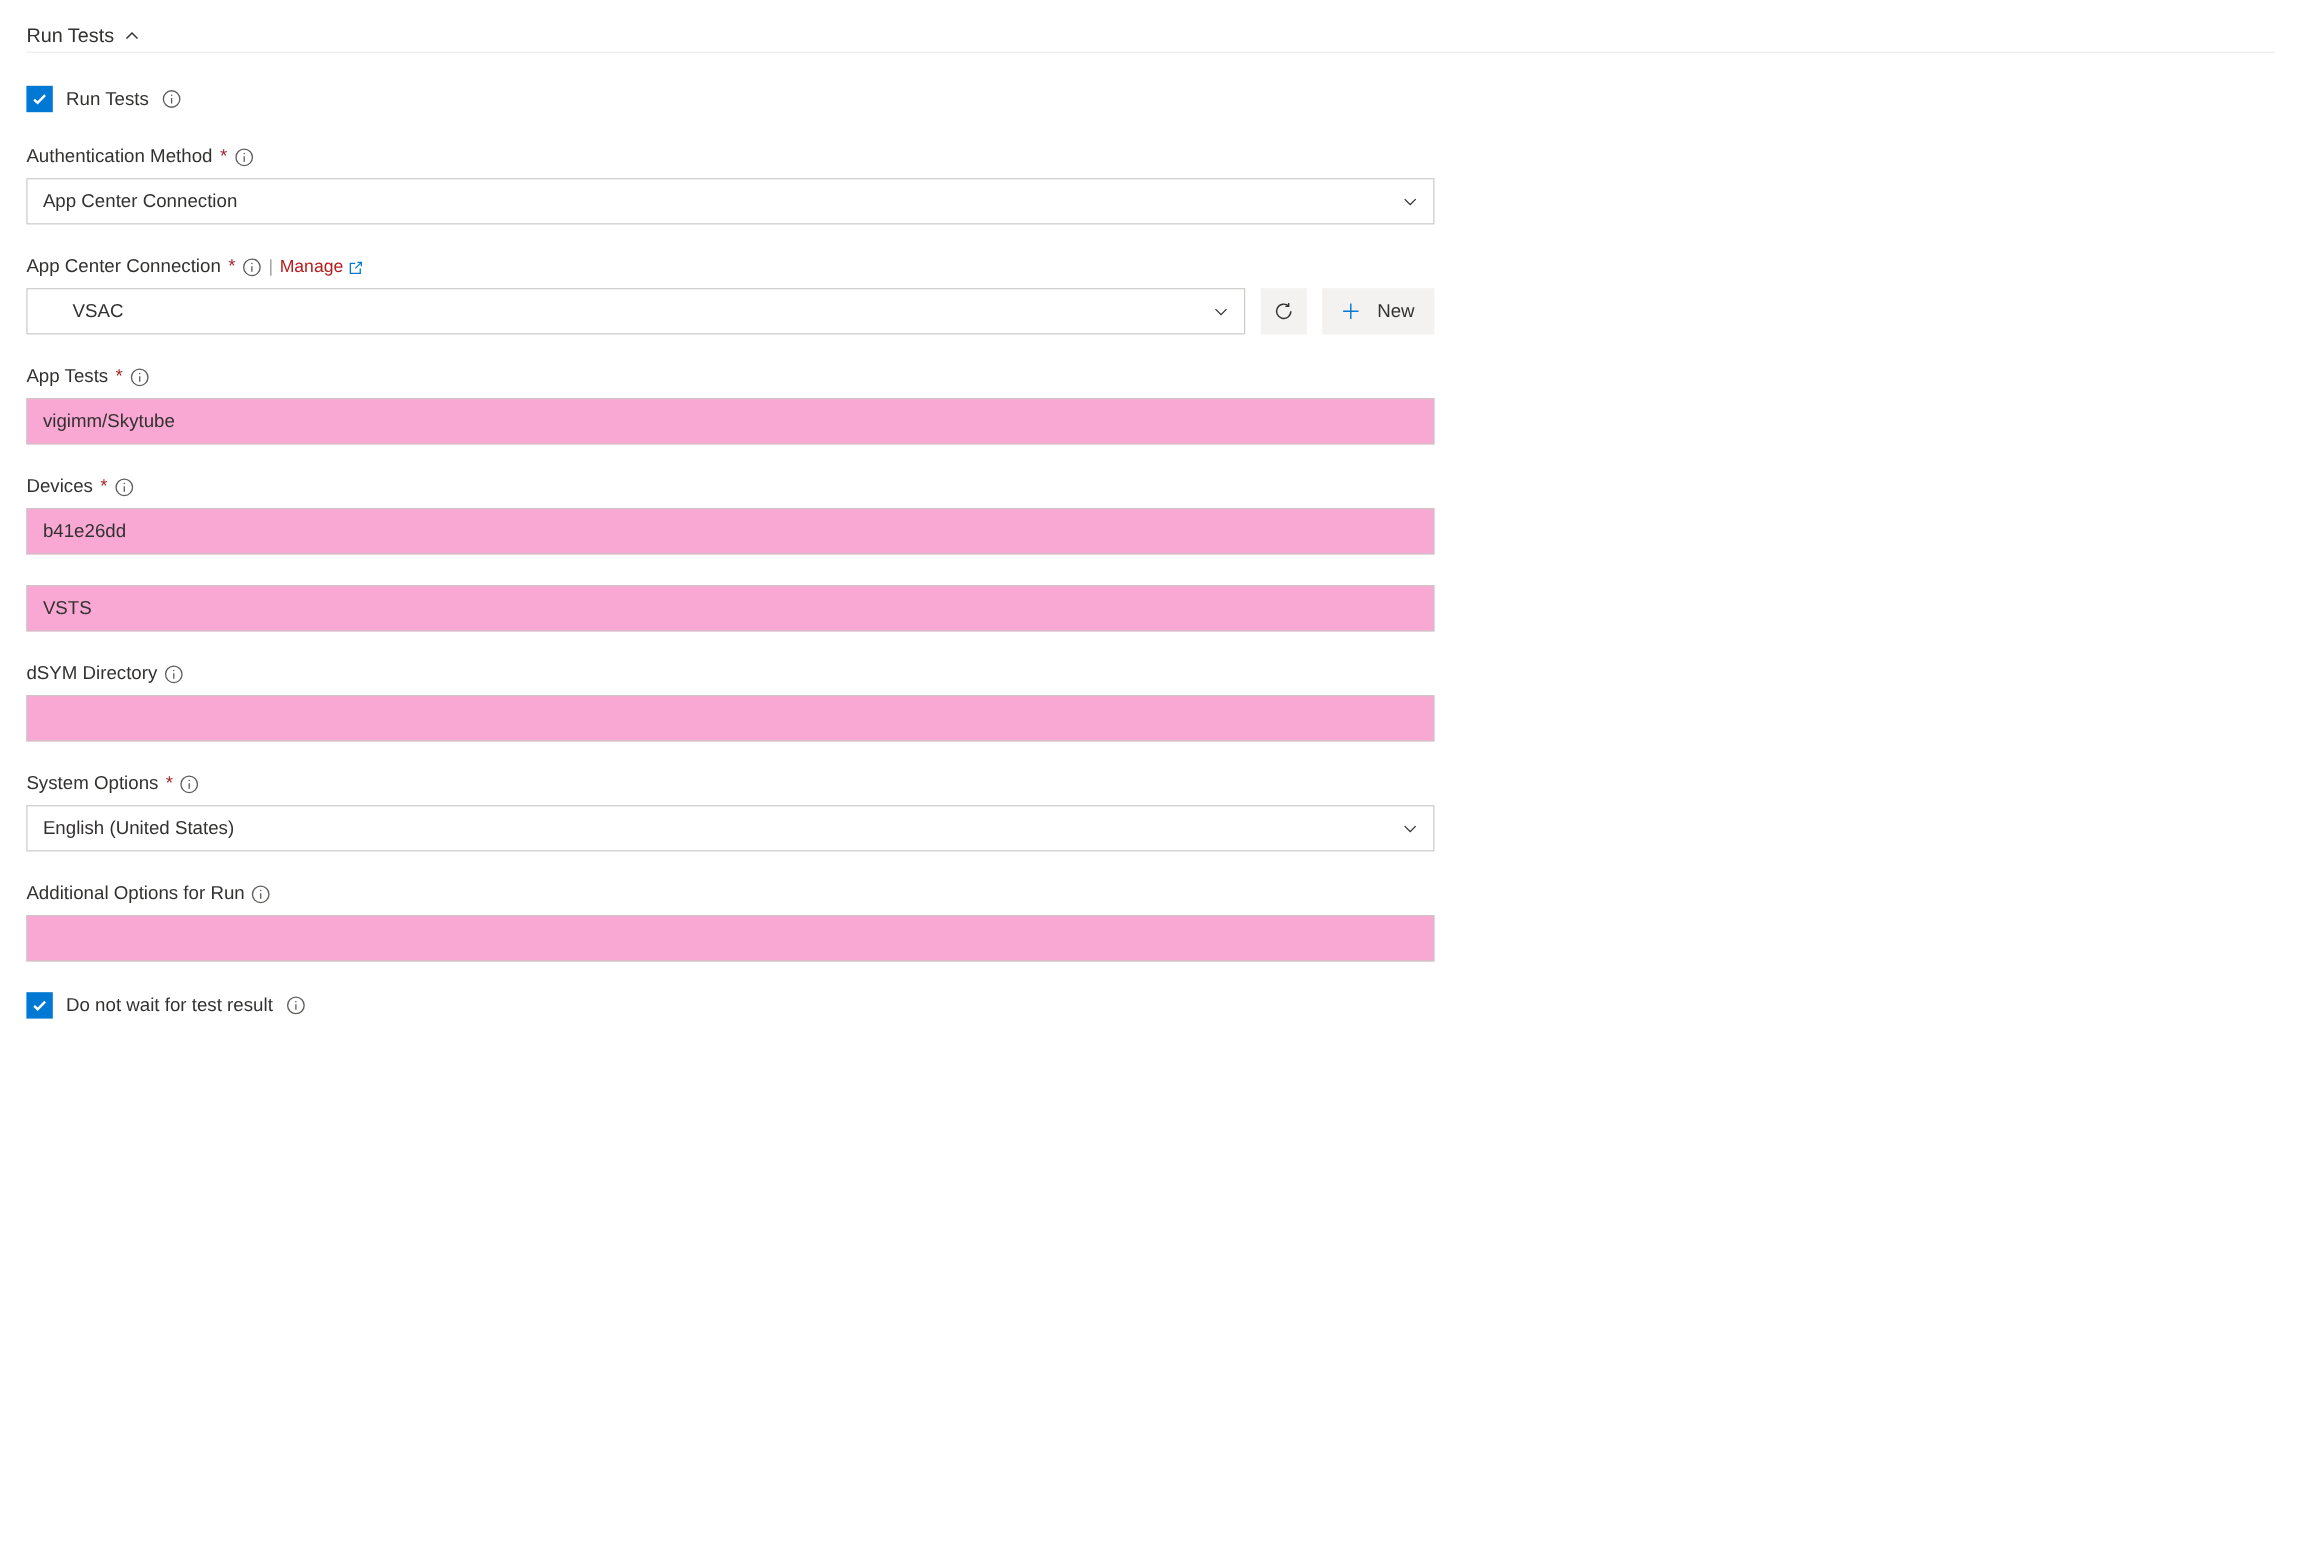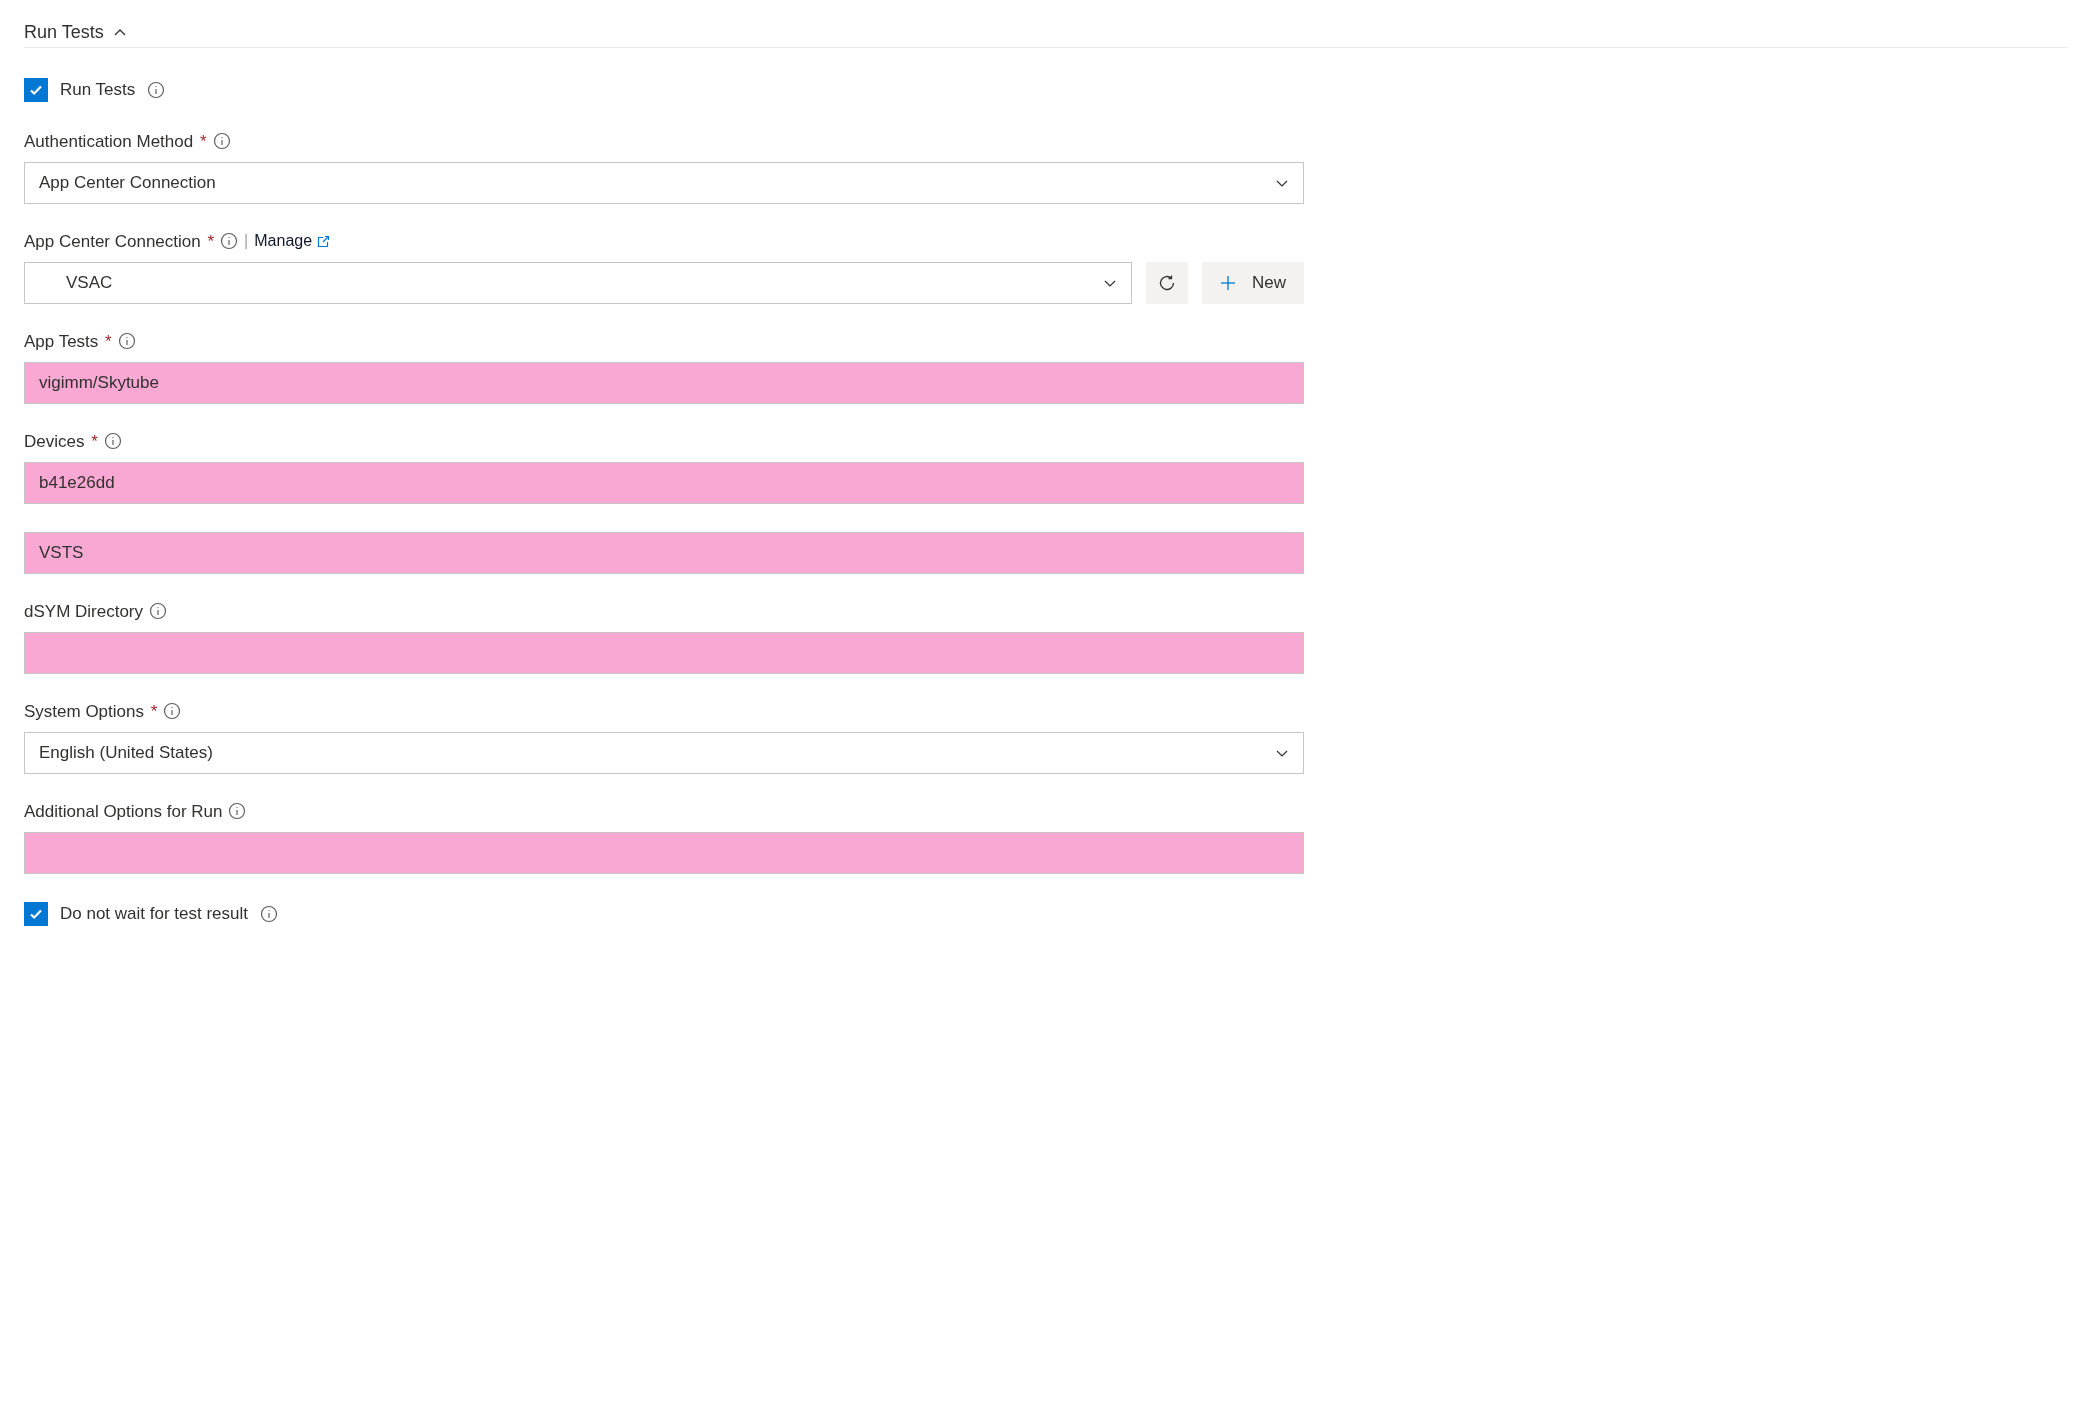--- a/index.html
+++ b/index.html
@@ -69,21 +69,21 @@
       height: 16px;
     }
 
     .checkbox-label {
       font-size: 17px;
       color: #323130;
     }
 
     .label-row {
       display: flex;
-      align-items: flex-start;
+      align-items: flex-end;
       gap: 6px;
       margin-bottom: 10px;
     }
 
     .field-label {
       font-size: 17px;
       color: #323130;
     }
 
     .required-asterisk {
@@ -102,21 +102,21 @@
       width: 18px;
       height: 18px;
     }
 
     .divider {
       color: #a19f9d;
       font-size: 16px;
     }
 
     .manage-link {
-      color: #0f172a;
+      color: #b91c1c;
       text-decoration: none;
       font-size: 16px;
       display: inline-flex;
       align-items: center;
       gap: 5px;
       cursor: pointer;
     }
 
     .external-icon {
       display: inline-flex;

